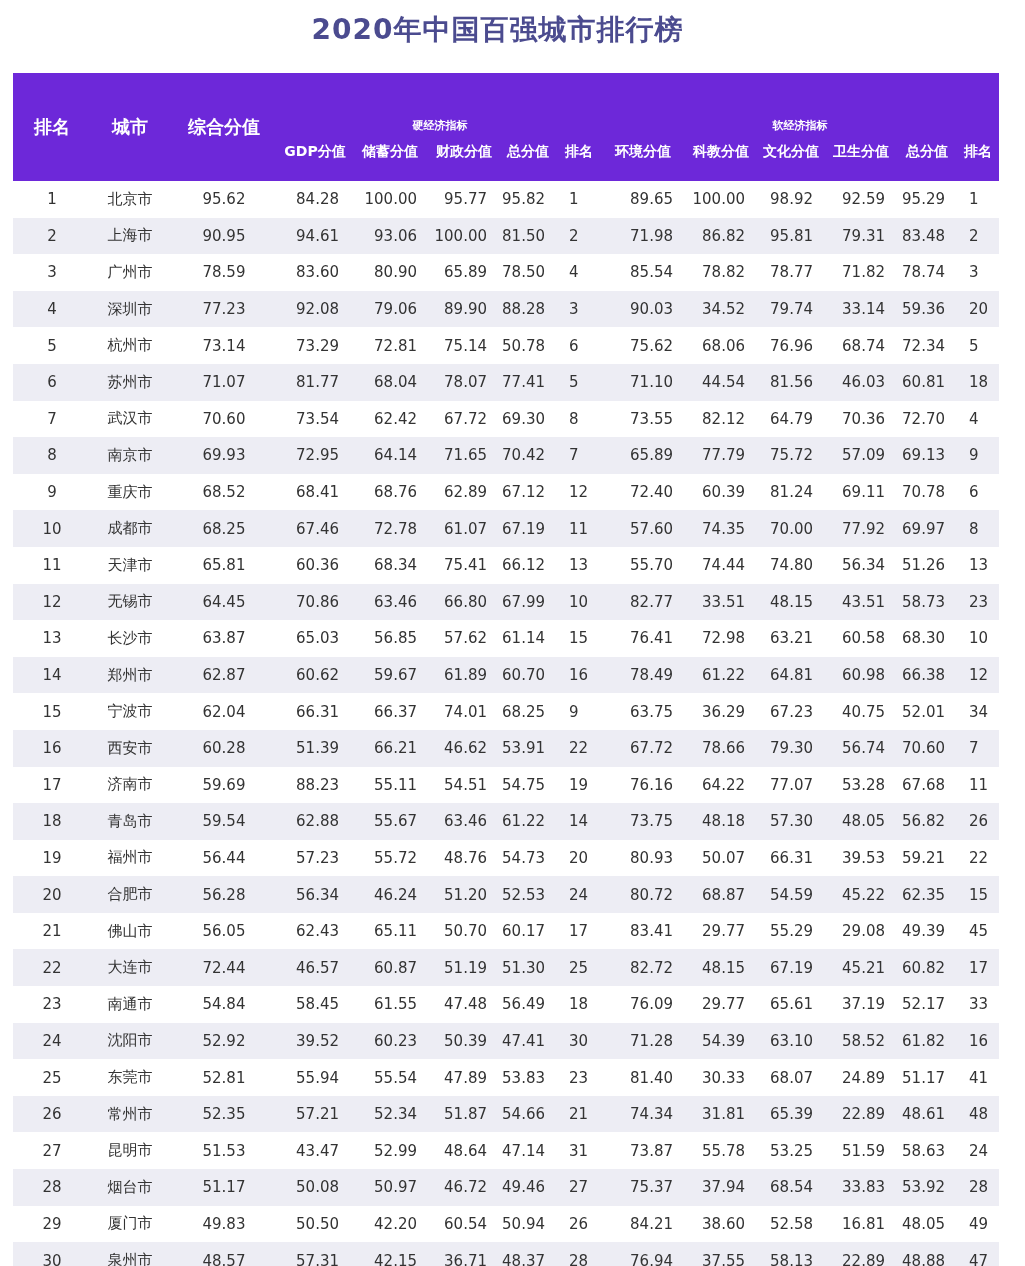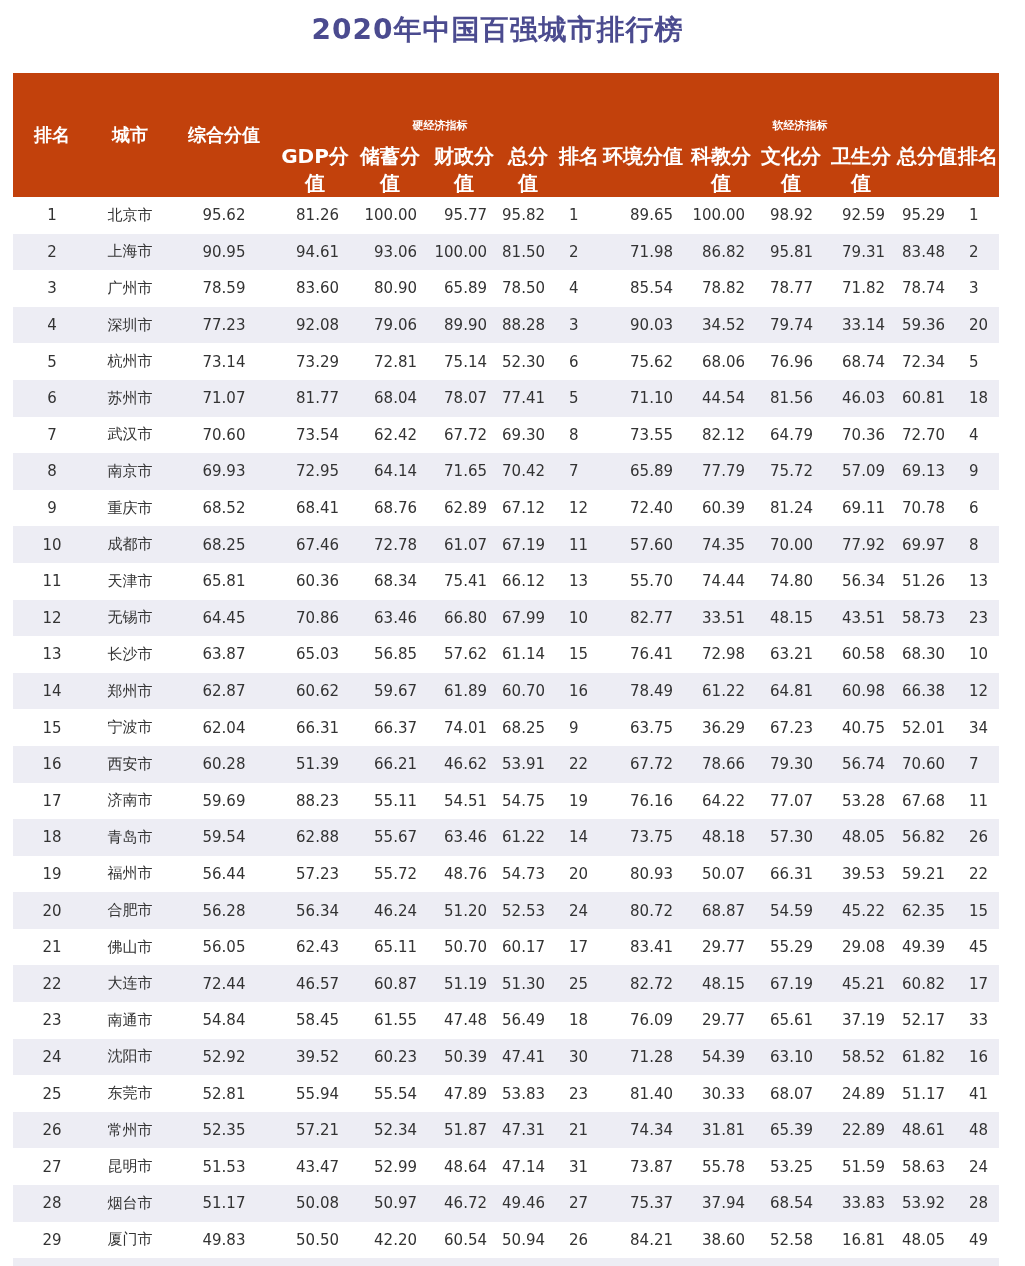--- a/index.html
+++ b/index.html
@@ -2,24 +2,24 @@
 <html><head>
 <meta charset="utf-8">
 <style>
   html, body { margin:0; padding:0; background:#ffffff; }
   body { width:1025px; height:1266px; position:relative; overflow:hidden;
          font-family:"DejaVu Sans","Liberation Sans",sans-serif; color:#333; }
   .title { position:absolute; top:8px; left:0; width:995px; text-align:center;
            font-size:28px; font-weight:bold; color:#4b4b8f; letter-spacing:1px; line-height:44px; }
   .table-wrap { position:absolute; left:13px; top:73px; width:986px; }
   table { border-collapse:collapse; width:986px; table-layout:fixed; }
-  thead tr { background:#c2410c; color:#fff;margin-left:28px; }
+  thead tr { background:#6d28d9; color:#fff;margin-left:28px; }
   thead th { font-weight:bold; padding:0; }
   .h-top th { height:60px; font-size:11px; vertical-align:bottom; padding-bottom:4px; }
-  .h-sub th { height:38px; font-size:20px; vertical-align:top; padding-top:6px; }
+  .h-sub th { height:38px; font-size:14px; vertical-align:top; padding-top:6px; }
   .h-main { font-size:18px !important; vertical-align:middle !important; padding-bottom:0 !important; }
   tbody td { height:36.6px; font-size:15px; text-align:center; color:#333; padding:0; }
   tbody tr:nth-child(even) td { background:#ededf4; }
   td.num { text-align:right; padding-right:12px; }
   td.rk { text-align:left; padding-left:12px; }
 </style>
 </head>
 <body>
 
 <div class="title">2020年中国百强城市排行榜</div>
@@ -62,21 +62,21 @@
       <th>卫生分值</th>
       <th>总分值</th>
       <th>排名</th>
     </tr>
   </thead>
   <tbody id="tbody">
         <tr>
           <td>1</td>
           <td>北京市</td>
           <td>95.62</td>
-          <td class="num">81.26</td>
+          <td class="num">84.28</td>
           <td class="num">100.00</td>
           <td class="num">95.77</td>
           <td class="num">95.82</td>
           <td class="rk">1</td>
           <td class="num">89.65</td>
           <td class="num">100.00</td>
           <td class="num">98.92</td>
           <td class="num">92.59</td>
           <td class="num">95.29</td>
           <td class="rk">1</td>
@@ -129,21 +129,21 @@
           <td class="num">59.36</td>
           <td class="rk">20</td>
         </tr>
         <tr>
           <td>5</td>
           <td>杭州市</td>
           <td>73.14</td>
           <td class="num">73.29</td>
           <td class="num">72.81</td>
           <td class="num">75.14</td>
-          <td class="num">52.30</td>
+          <td class="num">50.78</td>
           <td class="rk">6</td>
           <td class="num">75.62</td>
           <td class="num">68.06</td>
           <td class="num">76.96</td>
           <td class="num">68.74</td>
           <td class="num">72.34</td>
           <td class="rk">5</td>
         </tr>
         <tr>
           <td>6</td>
@@ -465,21 +465,21 @@
           <td class="num">51.17</td>
           <td class="rk">41</td>
         </tr>
         <tr>
           <td>26</td>
           <td>常州市</td>
           <td>52.35</td>
           <td class="num">57.21</td>
           <td class="num">52.34</td>
           <td class="num">51.87</td>
-          <td class="num">47.31</td>
+          <td class="num">54.66</td>
           <td class="rk">21</td>
           <td class="num">74.34</td>
           <td class="num">31.81</td>
           <td class="num">65.39</td>
           <td class="num">22.89</td>
           <td class="num">48.61</td>
           <td class="rk">48</td>
         </tr>
         <tr>
           <td>27</td>

